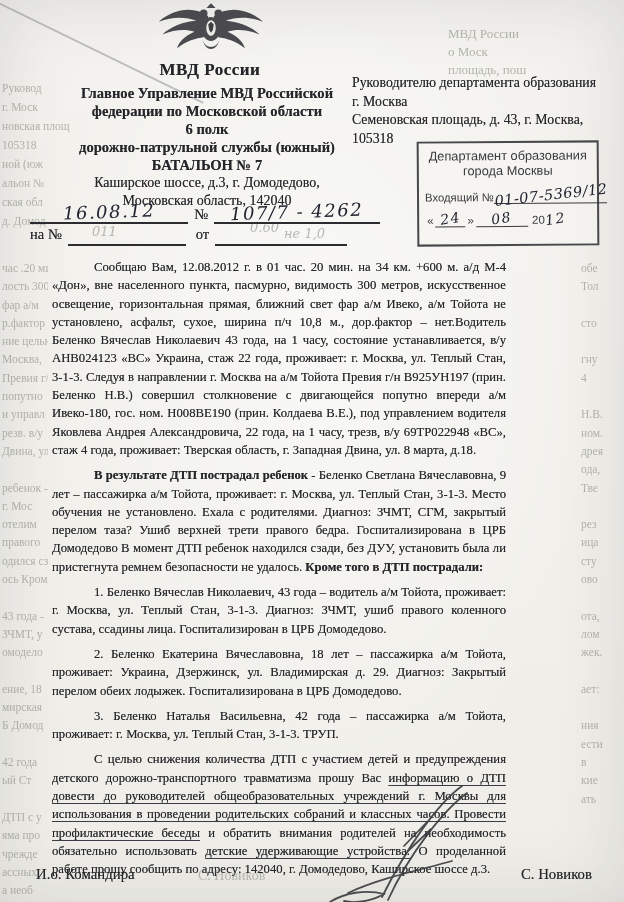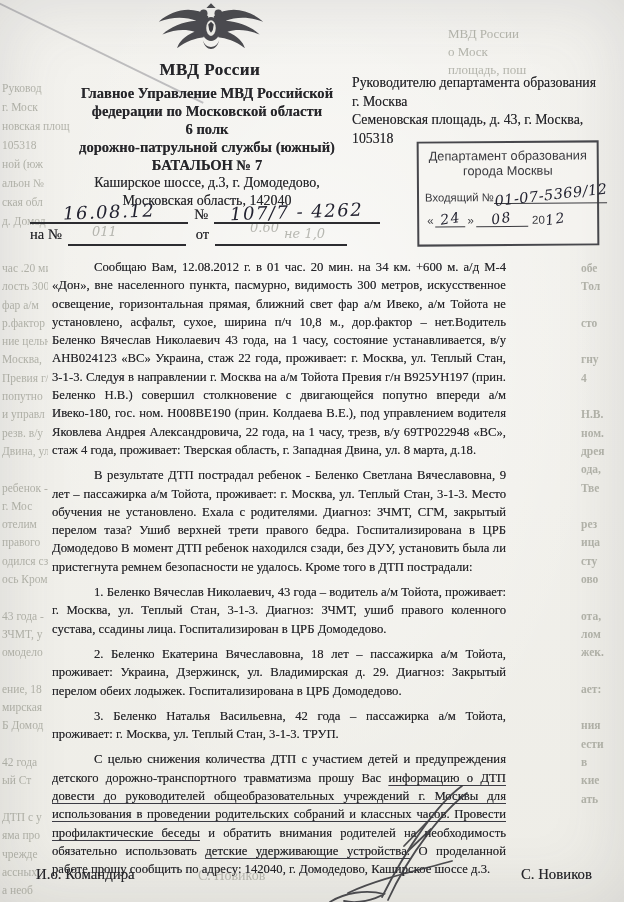--- a/index.html
+++ b/index.html
@@ -44,30 +44,30 @@
   #stamp-in .hand{font-size:14.5px;letter-spacing:.5px;transform:rotate(-6deg) translateY(2px);display:inline-block;}
   #stamp-date{display:flex;align-items:flex-end;margin-top:6px;font-size:11.5px;}
   #stamp-date .q{padding:0 2px 1px;}
   #stamp-date .d{width:30px;border-bottom:1.4px solid #3a3a3f;text-align:center;height:16px;}
   #stamp-date .m{width:52px;border-bottom:1.4px solid #3a3a3f;text-align:center;height:16px;margin-right:4px;}
   #stamp-date .hand{font-size:14px;transform:rotate(-8deg);display:inline-block;}
   #stamp-date .yy{padding-bottom:1px;}
   
   #body{position:absolute;left:52px;top:258px;width:454px;font-size:12.7px;line-height:18.3px;text-align:justify;}
   #body p{margin:0 0 7px;text-indent:42px;}
-  .bold{font-weight:normal;margin-top:24px;}
+  .bold{font-weight:bold;margin-top:24px;}
   .hand-u{text-decoration:underline;text-decoration-thickness:1.2px;text-underline-offset:3px;text-decoration-color:#3c3c44;}
   
   #footer{position:absolute;left:36px;top:866px;width:556px;display:flex;justify-content:space-between;font-size:14.8px;}
   #ghost-signer{position:absolute;left:198px;top:868px;font-size:14px;color:rgba(130,132,122,.5);filter:blur(.4px);}
   #signature{position:absolute;left:270px;top:650px;width:240px;height:252px;pointer-events:none;}
   
   .ghost{color:rgba(125,128,114,.55);filter:blur(.35px);font-size:11.5px;overflow:hidden;pointer-events:none;}
   #ghost-left{position:absolute;left:2px;top:262px;width:46px;}
-  #ghost-right{position:absolute;right:1px;top:262px;width:42px;text-align:left;font-weight:bold;}
+  #ghost-right{position:absolute;right:1px;top:262px;width:42px;text-align:left;}
   #ghost-left .frag,#ghost-right .frag{display:block;height:18.3px;white-space:nowrap;overflow:hidden;}
   #ghost-topleft{position:absolute;left:2px;top:82px;width:150px;}
   #ghost-topleft .frag{display:block;height:19px;white-space:nowrap;overflow:hidden;}
   #ghost-topright{position:absolute;left:448px;top:26px;width:170px;font-size:13px;}
   #ghost-topright .frag{display:block;height:18px;white-space:nowrap;overflow:hidden;}
   .ghost-hand{position:absolute;font-family:"DejaVu Serif",serif;font-style:italic;color:rgba(120,122,112,.5);filter:blur(.4px);font-size:13px;}
   #gh1{left:92px;top:224px;} #gh2{left:250px;top:220px;} #gh3{left:284px;top:226px;}
 </style>
 </head>
 <body>

